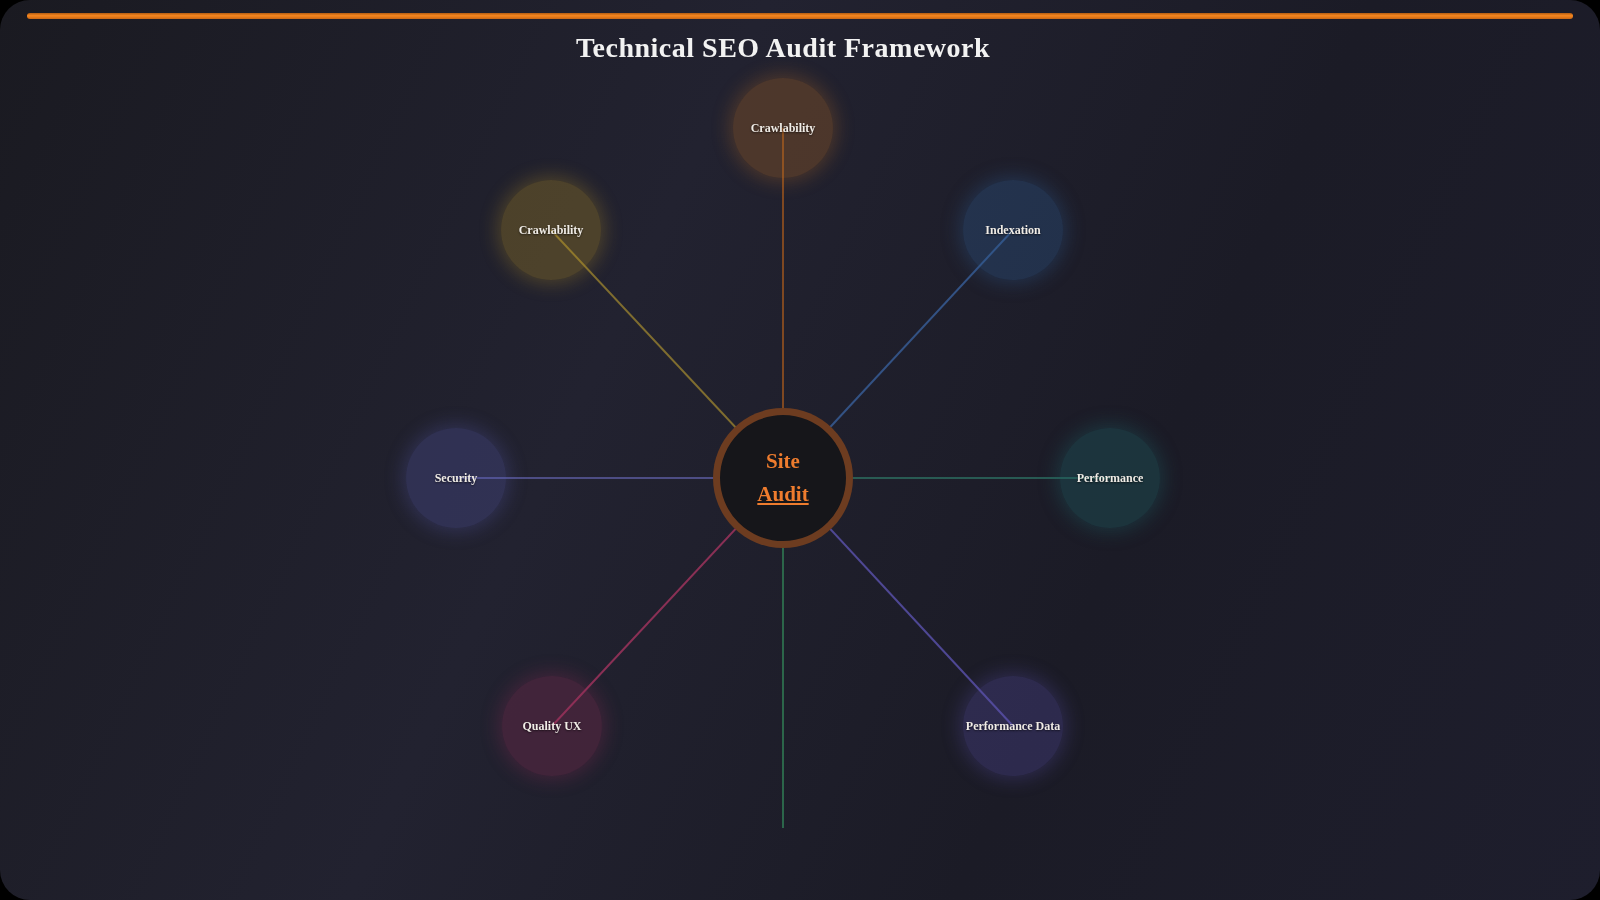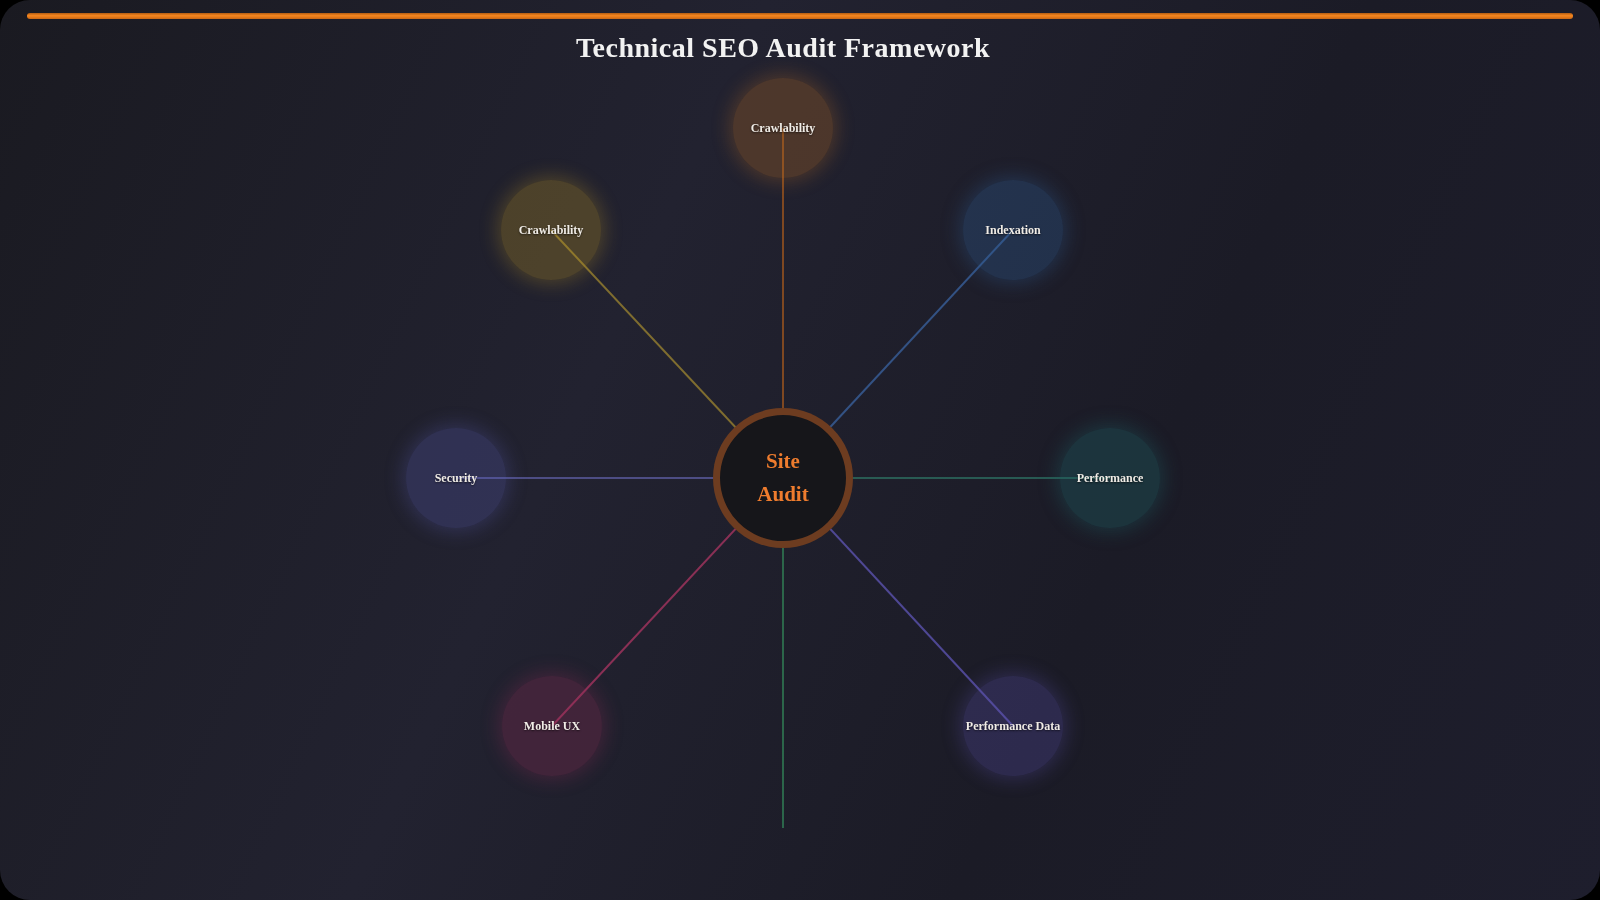--- a/index.html
+++ b/index.html
@@ -117,28 +117,28 @@
     <div class="node" style="left: 1013px; top: 230px; width: 100px; height: 100px; background: rgba(45, 90, 140, 0.35); box-shadow: rgba(45, 90, 140, 0.35) 0px 0px 18px 4px;">
       <span class="node-label">Indexation</span>
     </div>
     <div class="node" style="left: 1110px; top: 478px; width: 100px; height: 100px; background: rgba(30, 90, 95, 0.4); box-shadow: rgba(30, 90, 95, 0.4) 0px 0px 18px 4px;">
       <span class="node-label">Performance</span>
     </div>
     <div class="node" style="left: 1013px; top: 726px; width: 100px; height: 100px; background: rgba(90, 80, 170, 0.3); box-shadow: rgba(90, 80, 170, 0.3) 0px 0px 18px 4px;">
       <span class="node-label">Performance Data</span>
     </div>
     <div class="node" style="left: 552px; top: 726px; width: 100px; height: 100px; background: rgba(150, 45, 90, 0.28); box-shadow: rgba(150, 45, 90, 0.28) 0px 0px 18px 4px;">
-      <span class="node-label">Mobile UX</span>
+      <span class="node-label">Quality UX</span>
     </div>
     <div class="node" style="left: 456px; top: 478px; width: 100px; height: 100px; background: rgba(90, 95, 180, 0.28); box-shadow: rgba(90, 95, 180, 0.28) 0px 0px 18px 4px;">
       <span class="node-label">Security</span>
     </div>
     <div class="node" style="left: 551px; top: 230px; width: 100px; height: 100px; background: rgba(180, 142, 36, 0.3); box-shadow: rgba(180, 142, 36, 0.3) 0px 0px 18px 4px;">
       <span class="node-label">Crawlability</span>
     </div>
 
     <div class="center-node" style="left: 783px; top: 478px; background: rgb(22, 22, 26); border-color: rgba(196, 98, 38, 0.5);">
       <span class="center-label-line" style="color: rgb(238, 124, 46);">Site</span>
-      <span class="center-label-line" style="color: rgb(238, 124, 46);">Audit</span>
+      <span class="center-label-line" style="color: rgb(238, 124, 46); text-decoration: underline;">Audit</span>
     </div>
 
   </div>
 </div>
 
 </body></html>

